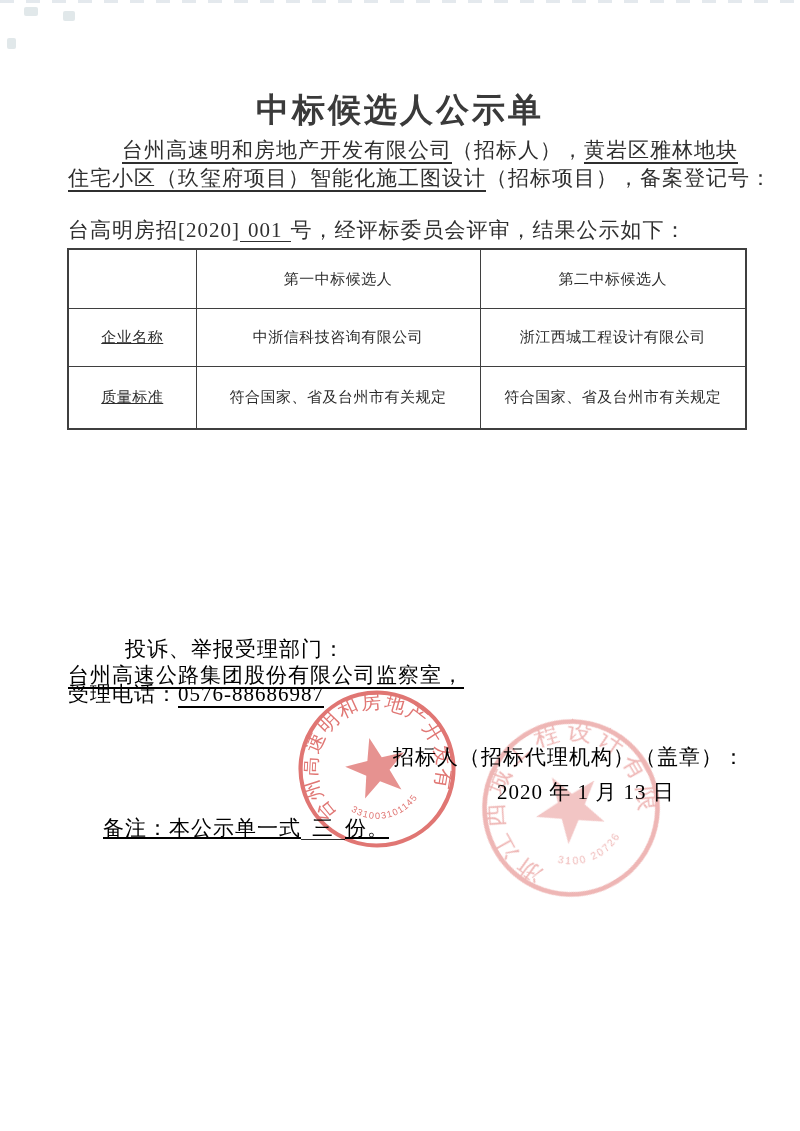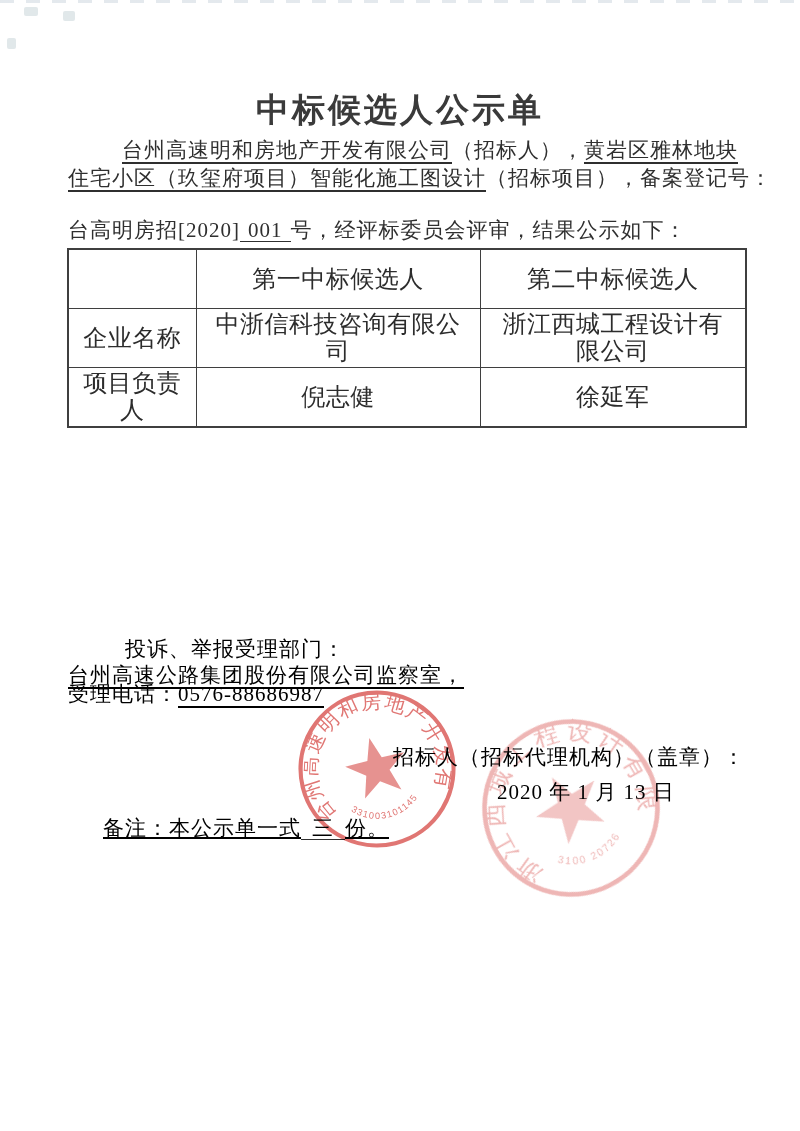--- a/index.html
+++ b/index.html
@@ -43,25 +43,25 @@
     padding:0 8px;line-height:22px;
   }
 
   table.main{
     position:absolute;left:67px;top:248px;width:678px;
     border-collapse:collapse;table-layout:fixed;
   }
   table.main td{
     border:1.5px solid #3f3f3f;
     text-align:center;vertical-align:middle;
-    font-size:24px;letter-spacing:.5px;color:#2c2c2c;
+    font-size:15px;letter-spacing:.5px;color:#2c2c2c;
     padding:2px 10px;line-height:27px;
   }
   table.main{border:2.5px solid #3f3f3f;}
-  .lbl{letter-spacing:1px;}
+  .lbl{letter-spacing:1px;text-decoration:underline;}
 
   .foot{position:absolute;font-size:21px;letter-spacing:1px;white-space:nowrap;color:#000000;}
   .complaint{left:125px;top:635px;}
   .department{left:68px;top:661px;}
   .phone{left:68px;top:680px;}
   .sign-label{left:393px;top:743px;}
   .sign-date{left:497px;top:778px;}
   .note{left:103px;top:814px;text-decoration:underline;}
 
   .stamp{
@@ -96,23 +96,23 @@
     <td style="height:54px"></td>
     <td>第一中标候选人</td>
     <td>第二中标候选人</td>
   </tr>
   <tr>
     <td style="height:53px" class="lbl">企业名称</td>
     <td>中浙信科技咨询有限公司</td>
     <td>浙江西城工程设计有限公司</td>
   </tr>
   <tr>
-    <td style="height:54px" class="lbl">项目负责人</td>
-    <td>倪志健</td>
-    <td>徐延军</td>
+    <td style="height:57px" class="lbl">质量标准</td>
+    <td style="padding:2px 4px">符合国家、省及台州市有关规定</td>
+    <td style="padding:2px 4px">符合国家、省及台州市有关规定</td>
   </tr>
 </tbody>
   </table>
 
 <div class="foot complaint">投诉、举报受理部门：</div>
 <div class="foot department"><span class="u">台州高速公路集团股份有限公司监察室，</span></div>
 <div class="foot phone"><span>受理电话：</span><span class="u">0576-88686987</span></div>
 <div class="foot sign-label">招标人（招标代理机构）（盖章）：</div>
 <div class="foot sign-date">2020 年 1 月 13 日</div>
 <div class="foot note"><span>备注：本公示单一式</span><span class="u-blank" style="padding:0 11px">三</span><span>份。</span></div>

